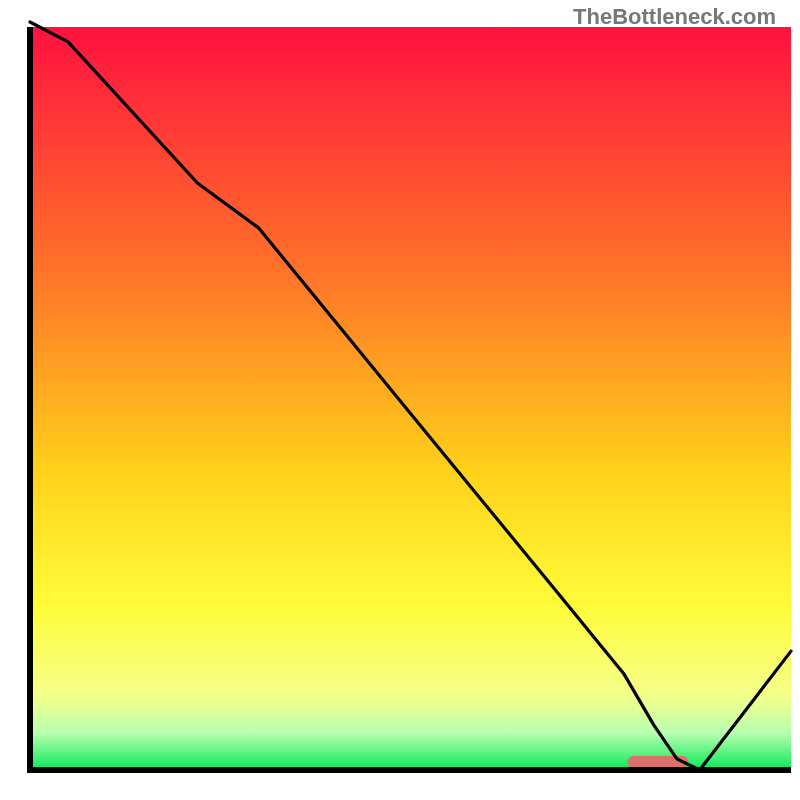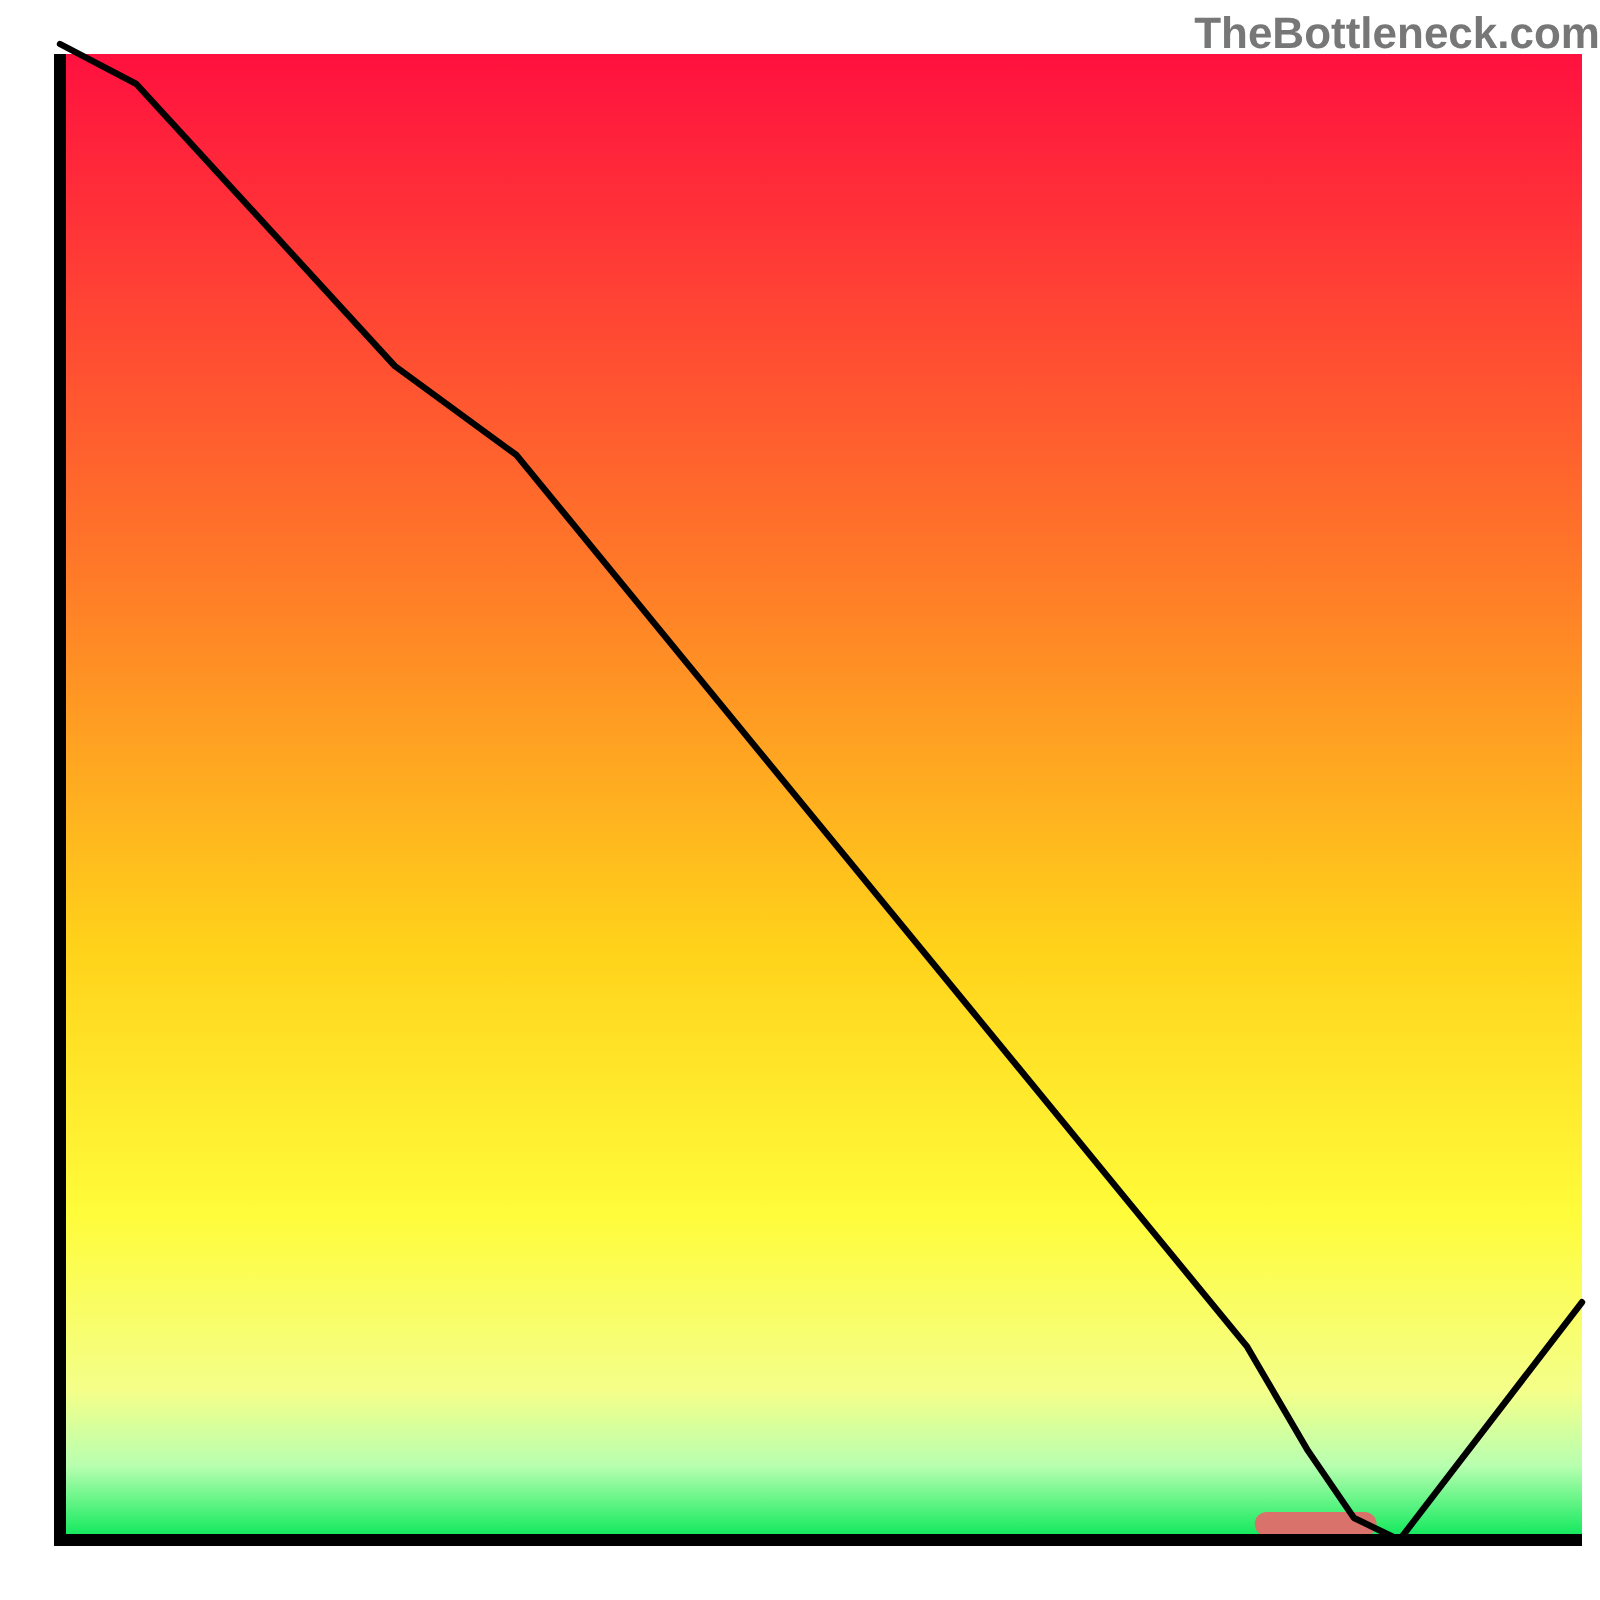--- a/index.html
+++ b/index.html
@@ -11,21 +11,21 @@
     background: #fff;
   }
   .chart-container {
     position: relative;
     width: 800px;
     height: 800px;
   }
   .watermark {
     position: absolute;
     top: 4px;
-    right: 0;
+    right: 24px;
     font-family: Arial, Helvetica, sans-serif;
     font-size: 22px;
     font-weight: bold;
     color: #777;
     z-index: 10;
   }
   svg {
     display: block;
   }
 </style>

